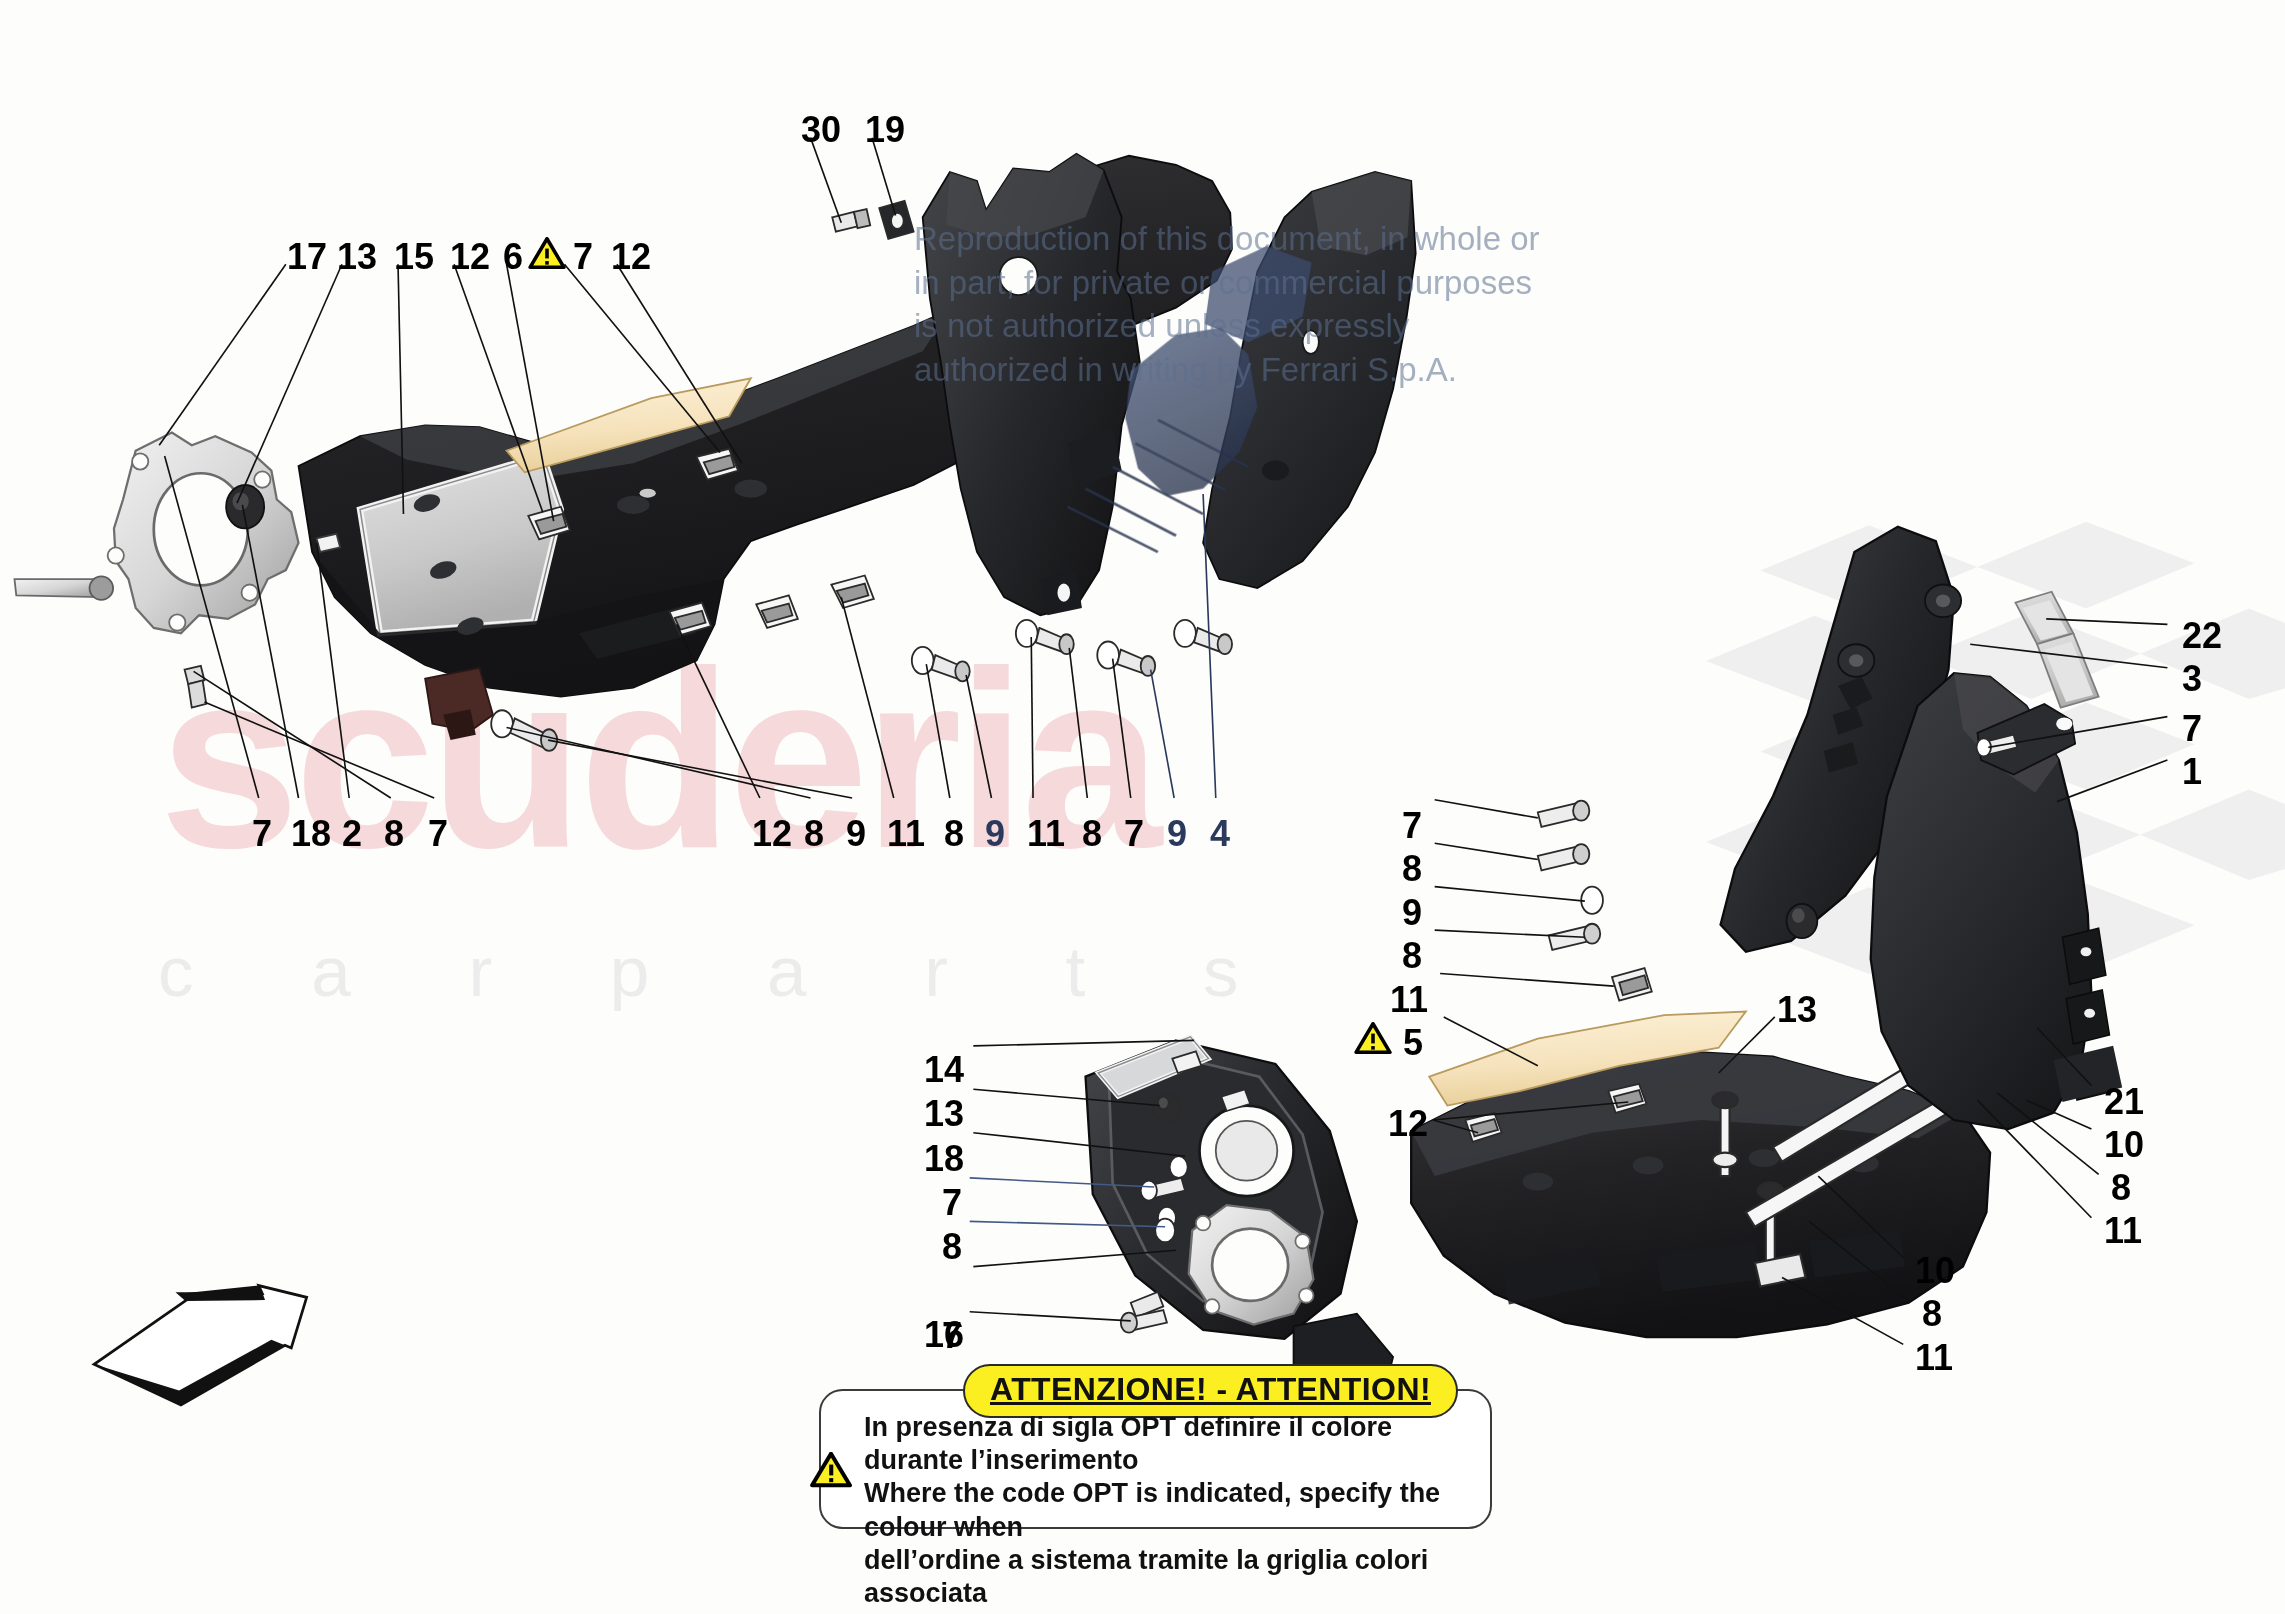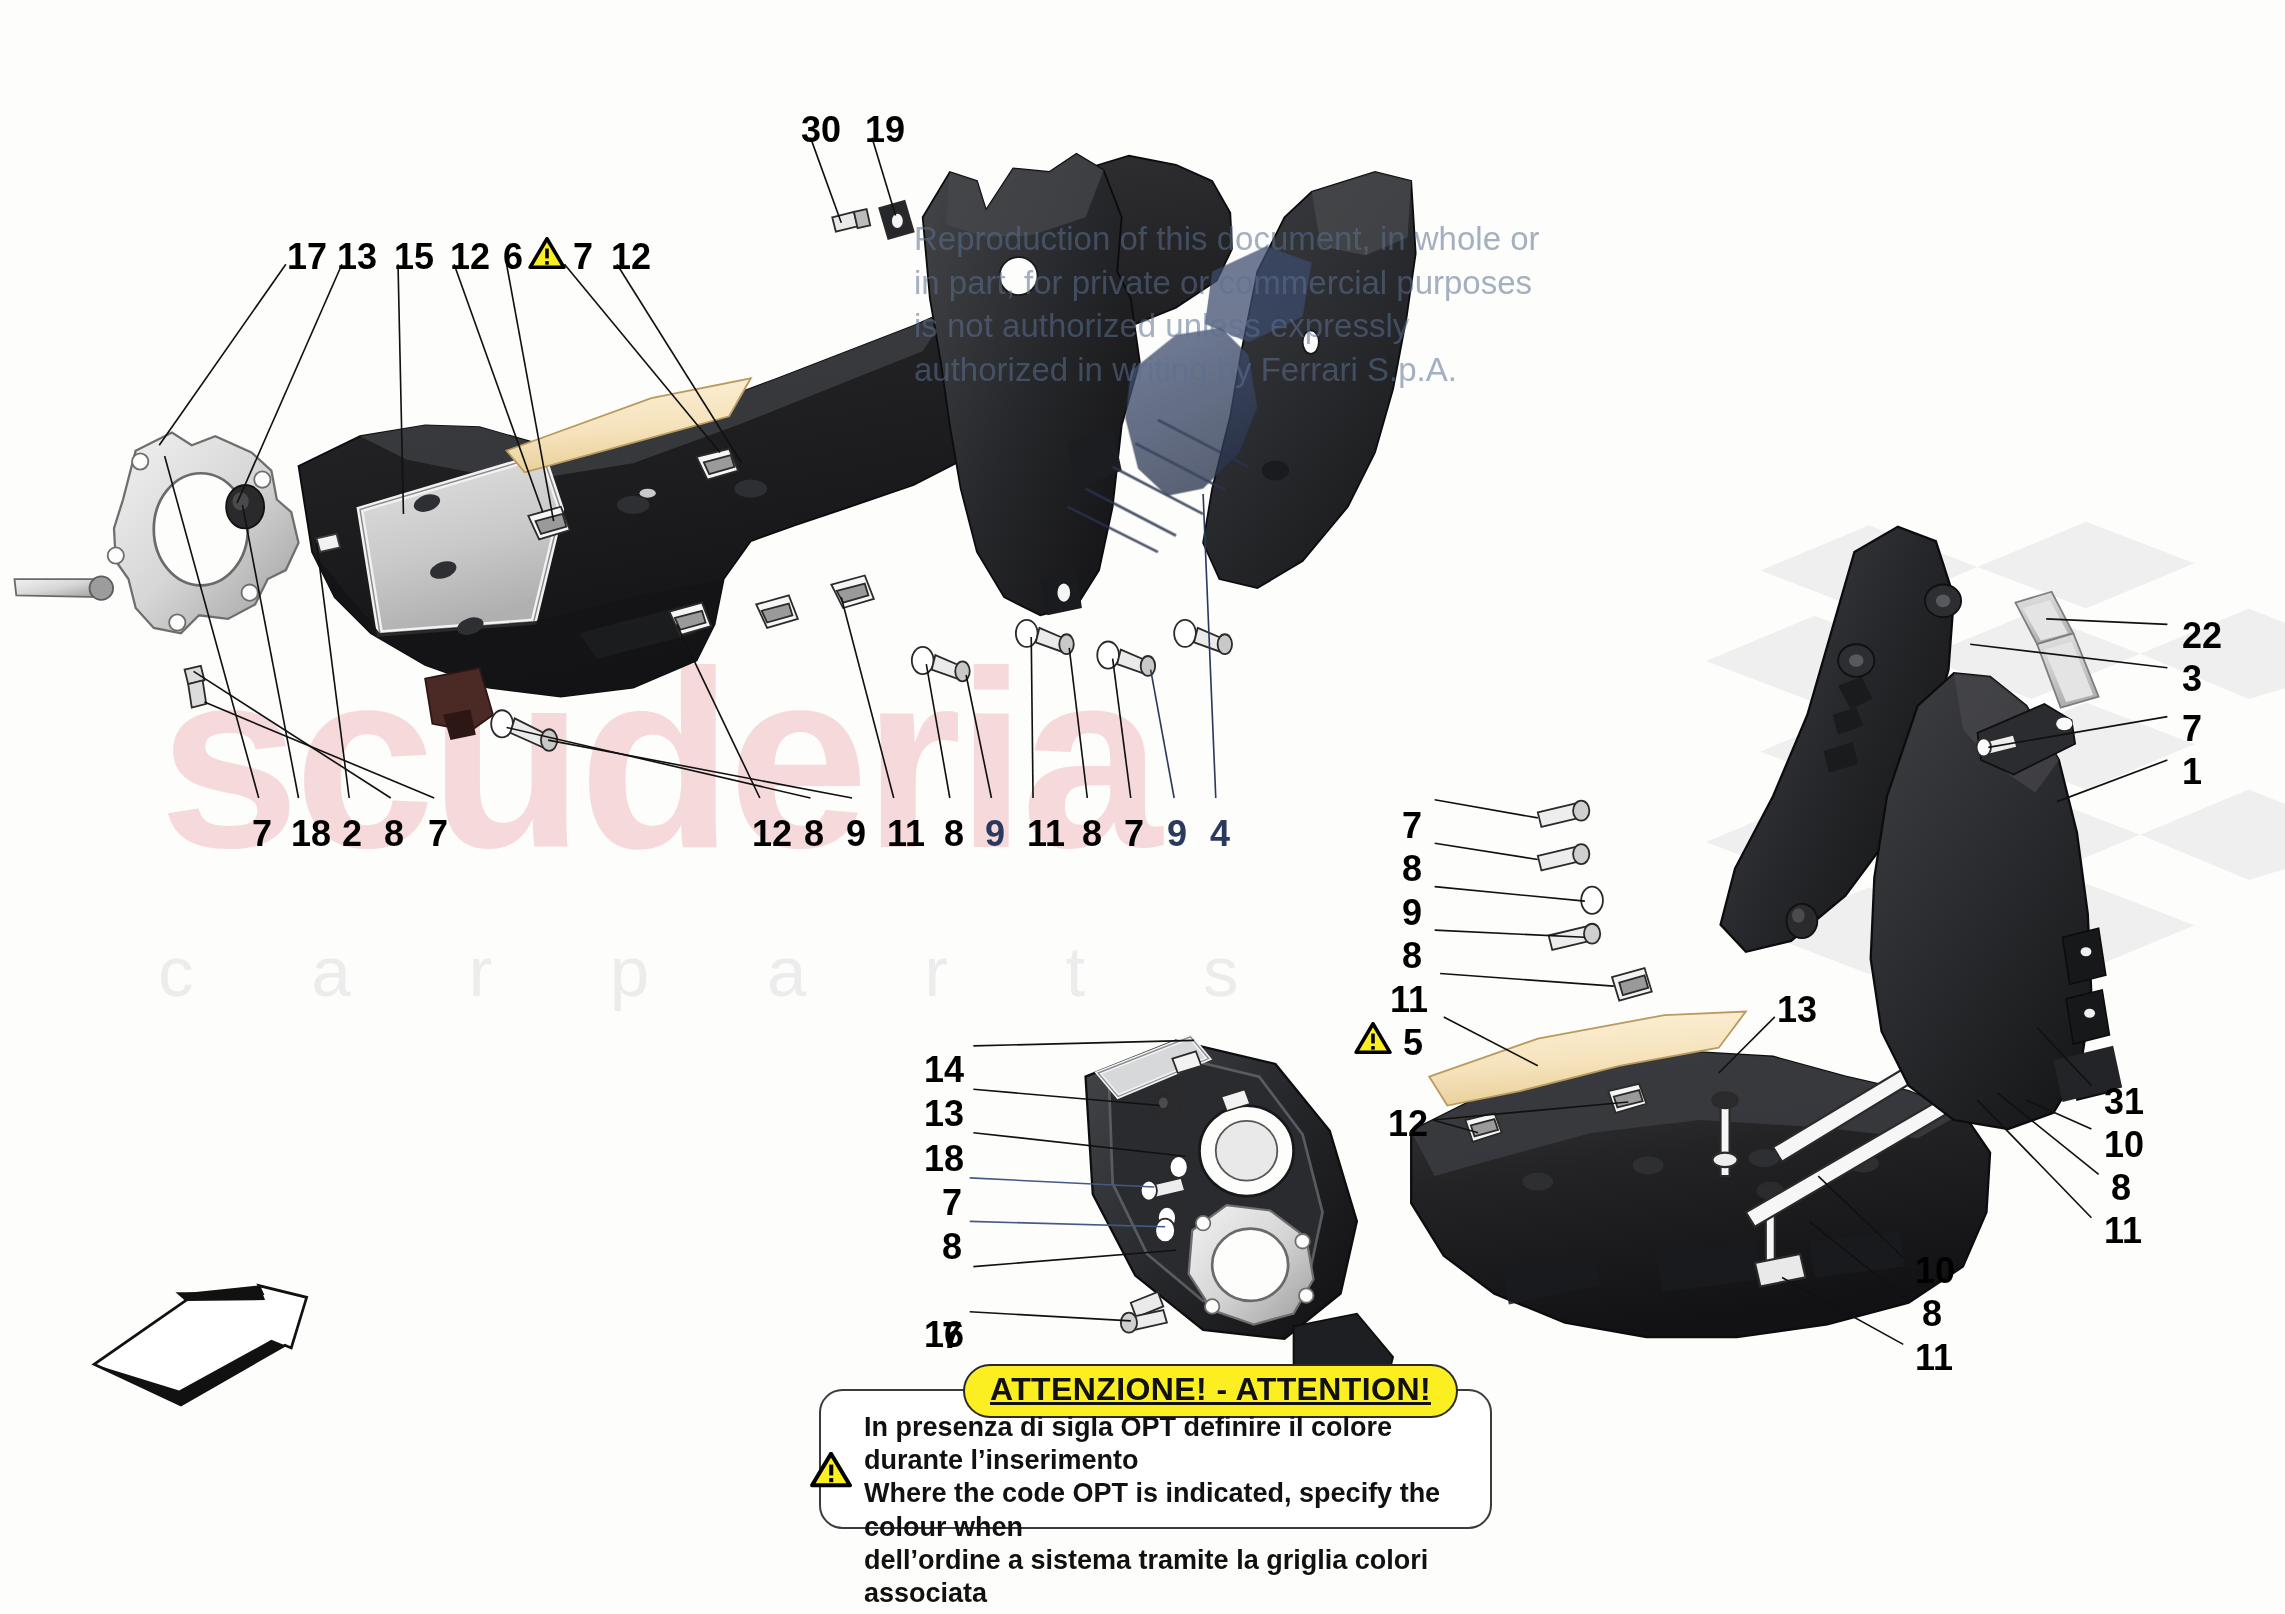--- a/index.html
+++ b/index.html
@@ -557,21 +557,21 @@
   <div class="lbl" style="left:942px;top:1318px">7</div>
 
   <div class="lbl" style="left:1388px;top:1106px">12</div>
   <div class="lbl" style="left:1777px;top:992px">13</div>
 
   <div class="lbl" style="left:2182px;top:618px">22</div>
   <div class="lbl" style="left:2182px;top:661px">3</div>
   <div class="lbl" style="left:2182px;top:711px">7</div>
   <div class="lbl" style="left:2182px;top:754px">1</div>
 
-  <div class="lbl" style="left:2104px;top:1084px">31</div>
+  <div class="lbl" style="left:2104px;top:1084px">21</div>
   <div class="lbl" style="left:2104px;top:1127px">10</div>
   <div class="lbl" style="left:2111px;top:1170px">8</div>
   <div class="lbl" style="left:2104px;top:1213px">11</div>
 
   <div class="lbl" style="left:1915px;top:1253px">10</div>
   <div class="lbl" style="left:1922px;top:1296px">8</div>
   <div class="lbl" style="left:1915px;top:1340px">11</div>
 
   <div id="attn"></div>
   <div id="attn-title">ATTENZIONE! - ATTENTION!</div>

